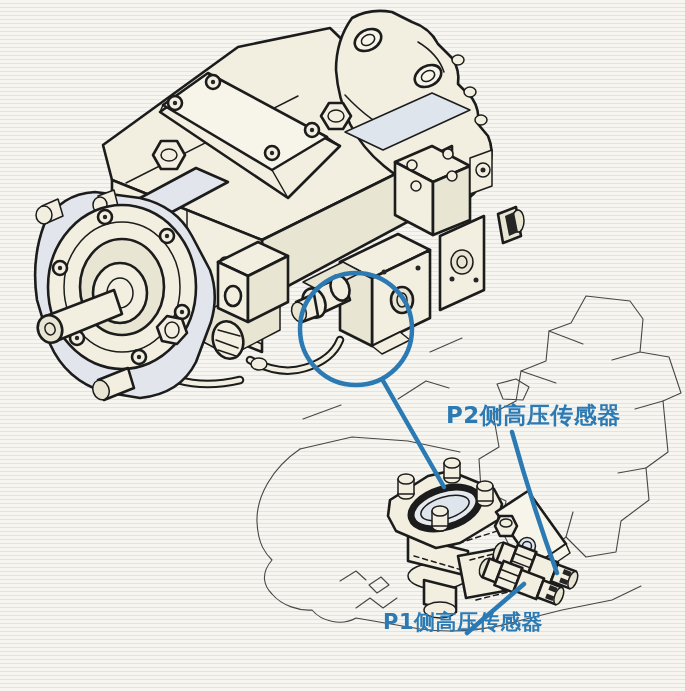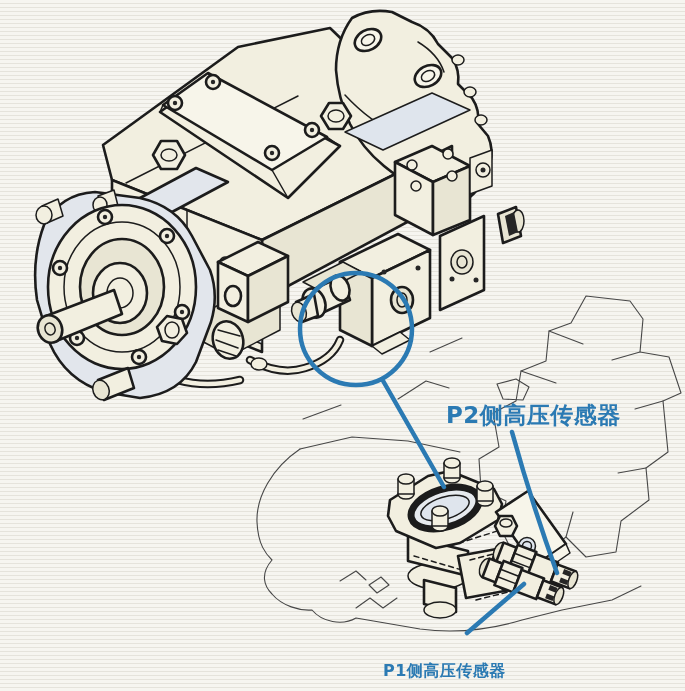--- a/index.html
+++ b/index.html
@@ -267,14 +267,14 @@
 
   <g>
     <circle class="blue" cx="356" cy="329" r="56"></circle>
     <path class="blue" d="M382 379 L444 487"></path>
     <path class="blue" d="M512 432 Q532 504 557 573"></path>
     <path class="blue" d="M524 584 L467 633"></path>
   </g>
 </svg>
 
 <div class="label" style="left:446px;top:400px">P2侧高压传感器</div>
-<div class="label" style="left:383px;top:661px;font-size:16px">P1侧高压传感器</div>
+<div class="label" style="left:383px;top:608px;font-size:21px">P1侧高压传感器</div>
 </div>
 
 </body></html>

